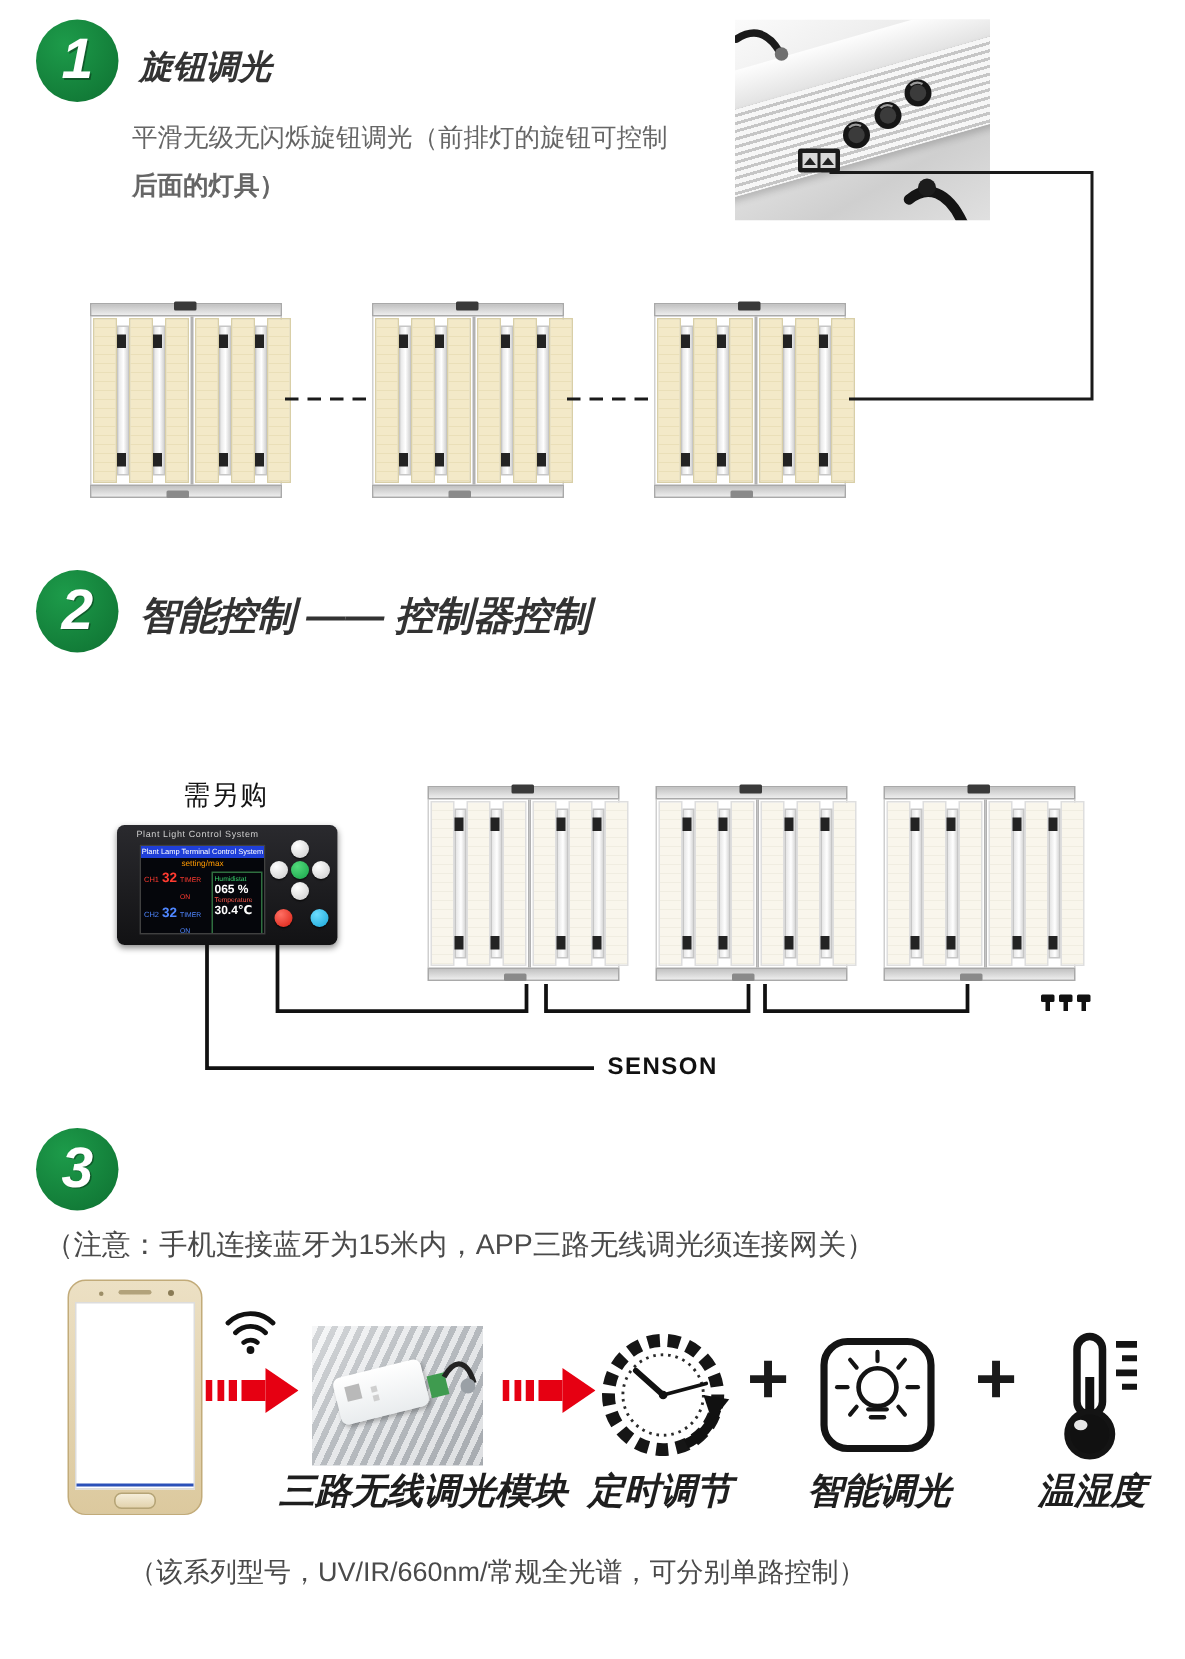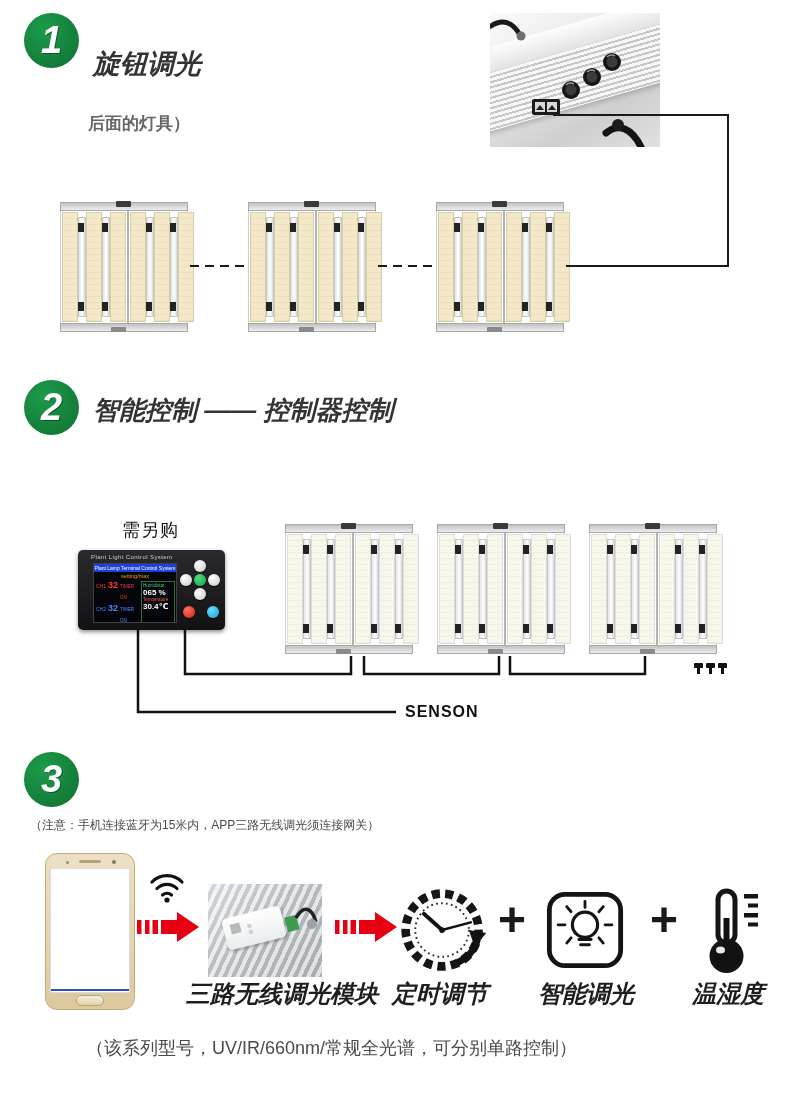--- a/index.html
+++ b/index.html
@@ -7,26 +7,26 @@
         font-family:"Liberation Sans","DejaVu Sans",sans-serif;color:#333;}
 
   
   .badge{position:absolute;width:55px;height:55px;border-radius:50%;
          background:radial-gradient(circle at 35% 30%,#1d9b4a,#0e7031);
          color:#fff;display:flex;align-items:center;justify-content:center;
          font-size:38px;font-weight:bold;font-style:italic;
          text-shadow:1px 1px 0 rgba(0,0,0,.35);}
   .b1{left:24px;top:13px;} .b2{left:24px;top:380px;} .b3{left:24px;top:752px;}
   .sec-title{position:absolute;font-style:italic;font-weight:bold;color:#333;white-space:nowrap;}
-  .t1{left:93px;top:30px;font-size:27px;margin-top:16px;}
+  .t1{left:93px;top:30px;font-size:22px;}
   .t2{left:93px;top:393px;font-size:26px;}
   .t3{left:93px;top:765px;font-size:24px;}
   .desc{position:absolute;font-size:17px;color:#666;white-space:nowrap;}
   .d1{left:88px;top:80px;} .d2{left:88px;top:112px;font-weight:bold;}
-  .note3{position:absolute;left:30px;top:817px;font-size:12px;color:#4a4a4a;white-space:nowrap;}
+  .note3{position:absolute;left:30px;top:817px;font-size:19px;color:#4a4a4a;white-space:nowrap;}
 
   
   .knob-photo{position:absolute;left:490px;top:13px;width:170px;height:134px;overflow:hidden;}
   .kp-bg{position:absolute;inset:0;background:linear-gradient(150deg,#fbfbfb 0%,#ececec 30%,#cfcfcf 72%,#e0e0e0 100%);}
   .kp-panel{position:absolute;left:-20px;top:34px;width:230px;height:56px;transform:rotate(-16deg);
             background:repeating-linear-gradient(to bottom,#f7f7f7 0 3px,#c6c6c6 3px 5px);
             box-shadow:0 3px 5px rgba(0,0,0,.18);}
   .kp-face{position:absolute;left:-20px;top:6px;width:240px;height:34px;transform:rotate(-16deg);
            background:linear-gradient(#fdfdfd,#d9d9d9);}
   .kp-art{position:absolute;inset:0;}
@@ -113,20 +113,21 @@
   .footer-line{position:absolute;left:0;width:663px;text-align:center;font-size:18px;color:#4a4a4a;white-space:nowrap;}
   .f1{top:1036px;} .f2{top:1066px;color:#454545;}
 </style>
 </head>
 <body>
 
 <div id="page">
 
   <div class="badge b1">1</div>
   <div class="sec-title t1">旋钮调光</div>
+  <div class="desc d1">平滑无级无闪烁旋钮调光（前排灯的旋钮可控制</div>
   <div class="desc d2">后面的灯具）</div>
 
   <div class="knob-photo">
     <div class="kp-bg"></div>
     <div class="kp-face"></div>
     <div class="kp-panel"></div>
     <svg class="kp-art" viewBox="0 0 170 134">
       <path d="M30,22 C22,8 12,6 1,13" stroke="#1a1a1a" stroke-width="5" fill="none" stroke-linecap="round"></path>
       <circle cx="31" cy="23" r="4.5" fill="#6f6f6f"></circle>
       <path d="M152,136 C142,114 128,110 116,120" stroke="#141414" stroke-width="7" fill="none" stroke-linecap="round"></path>

